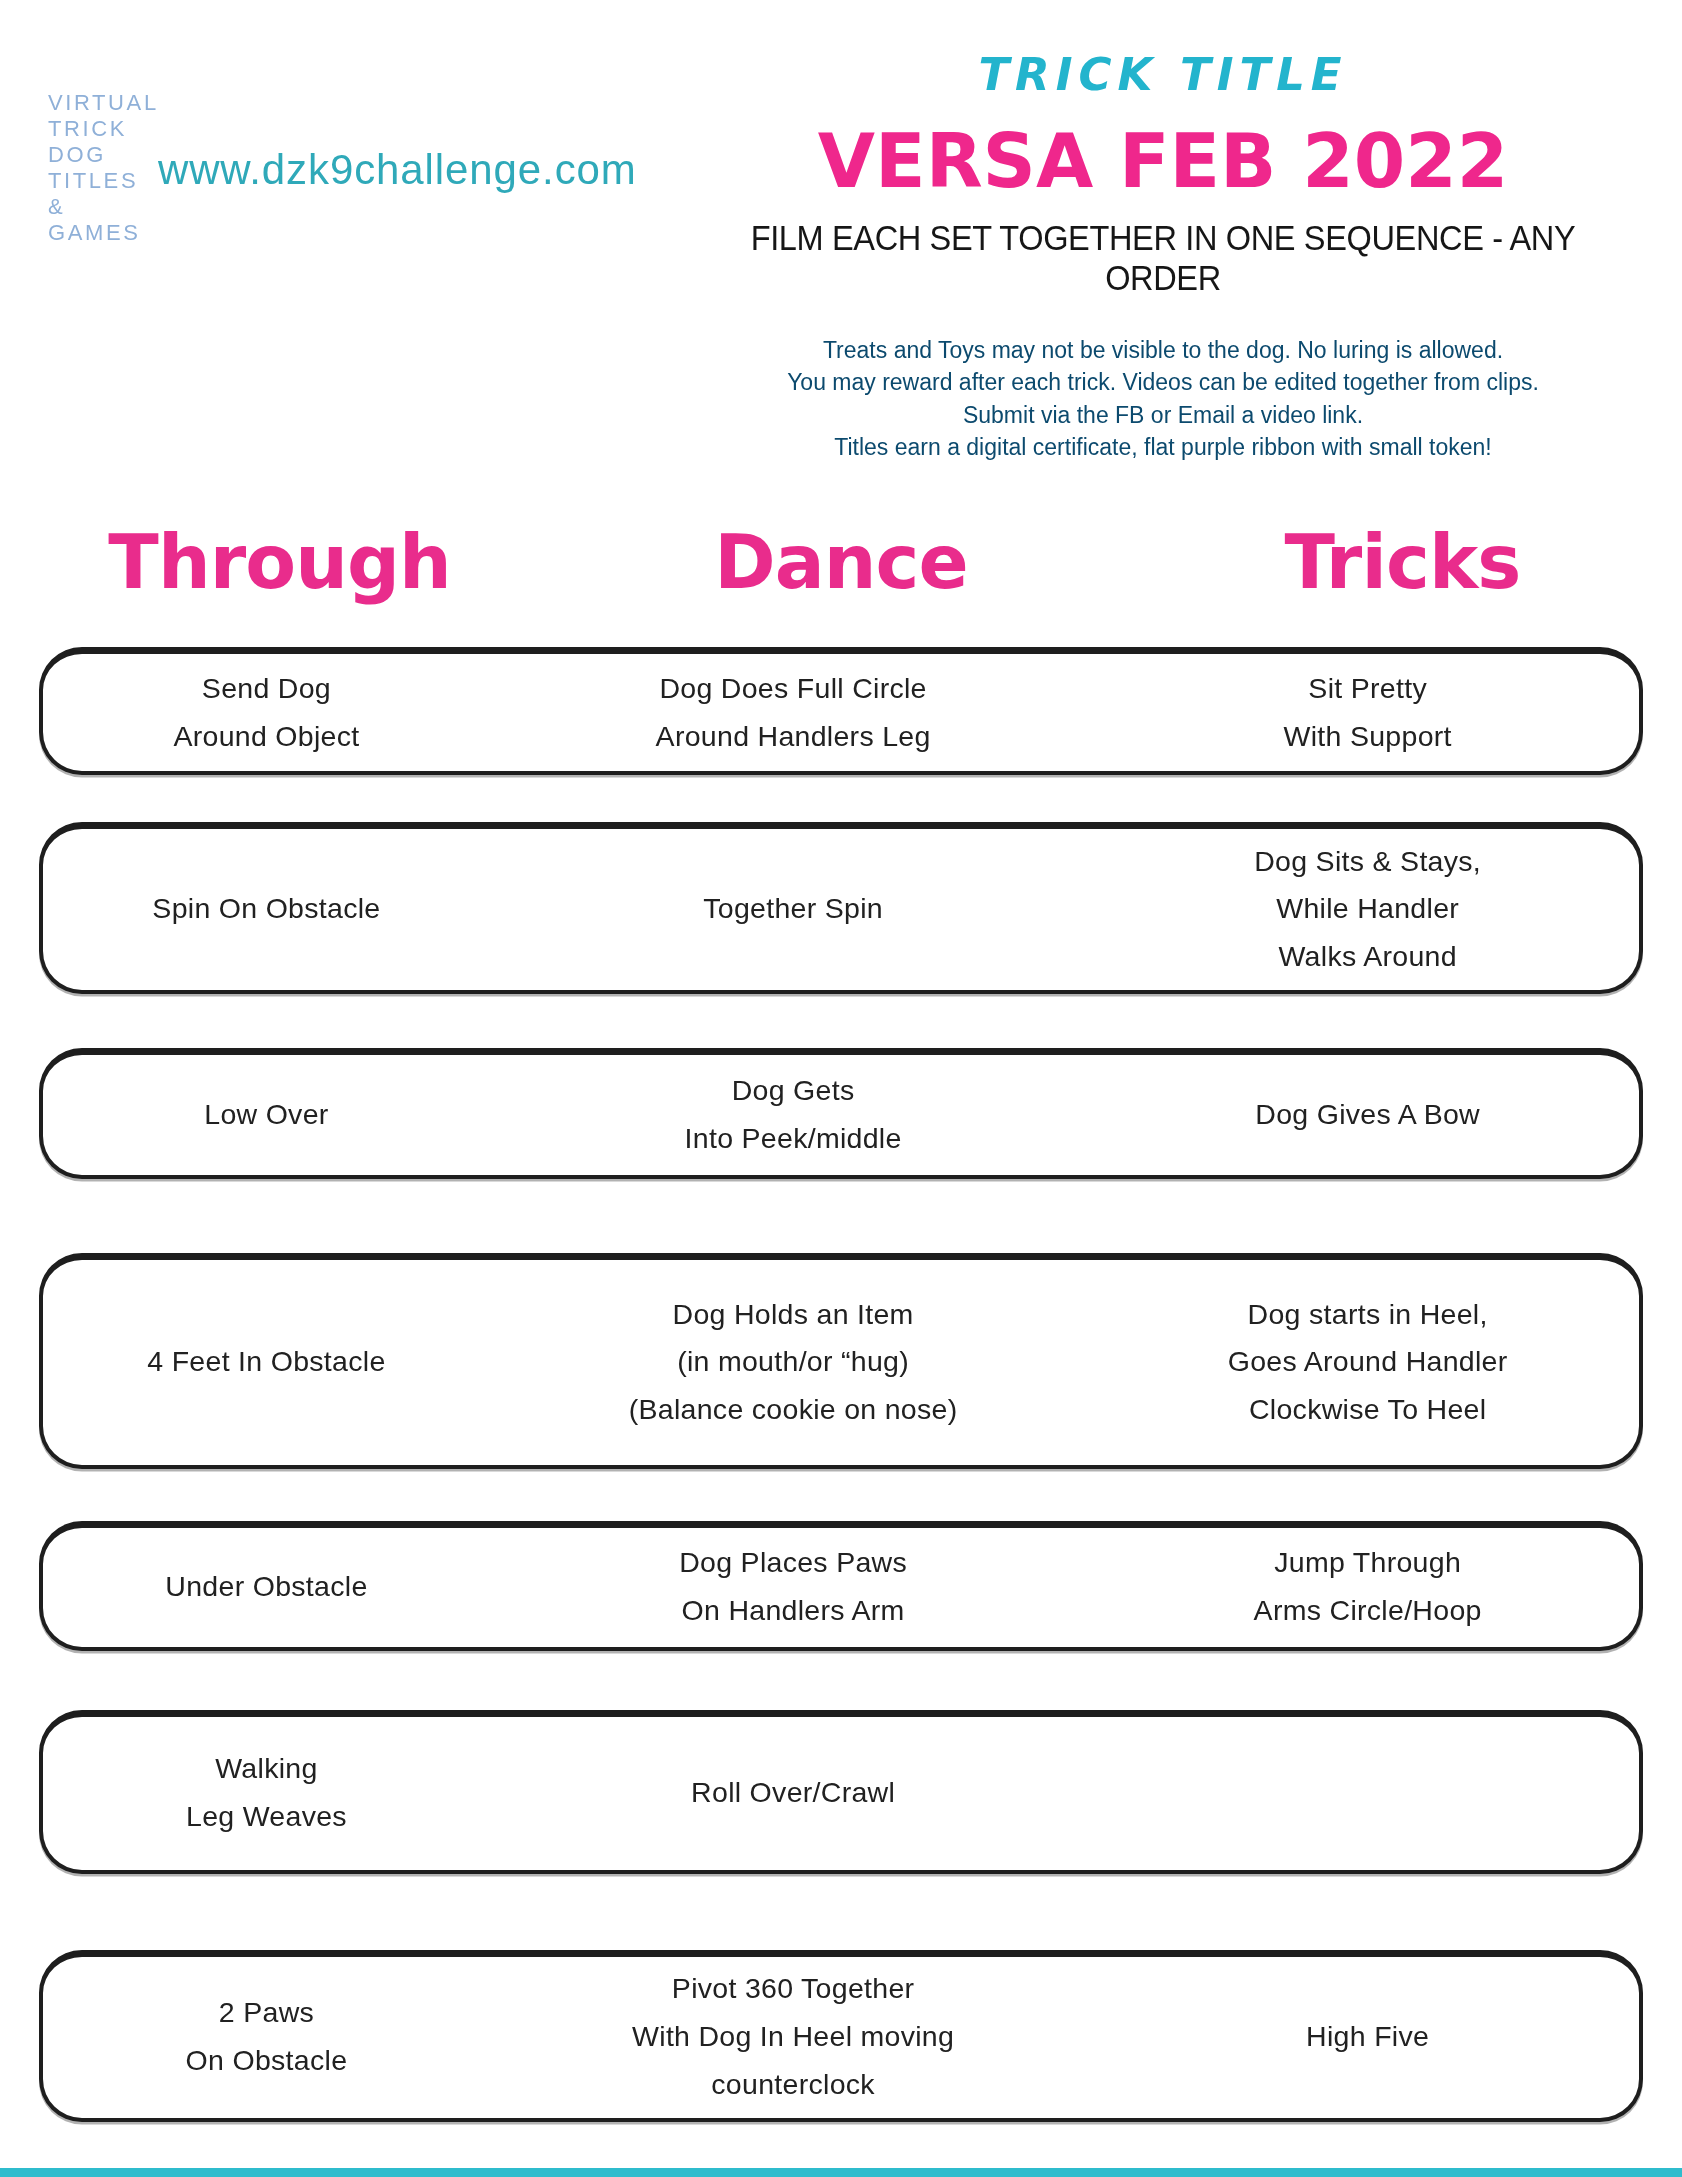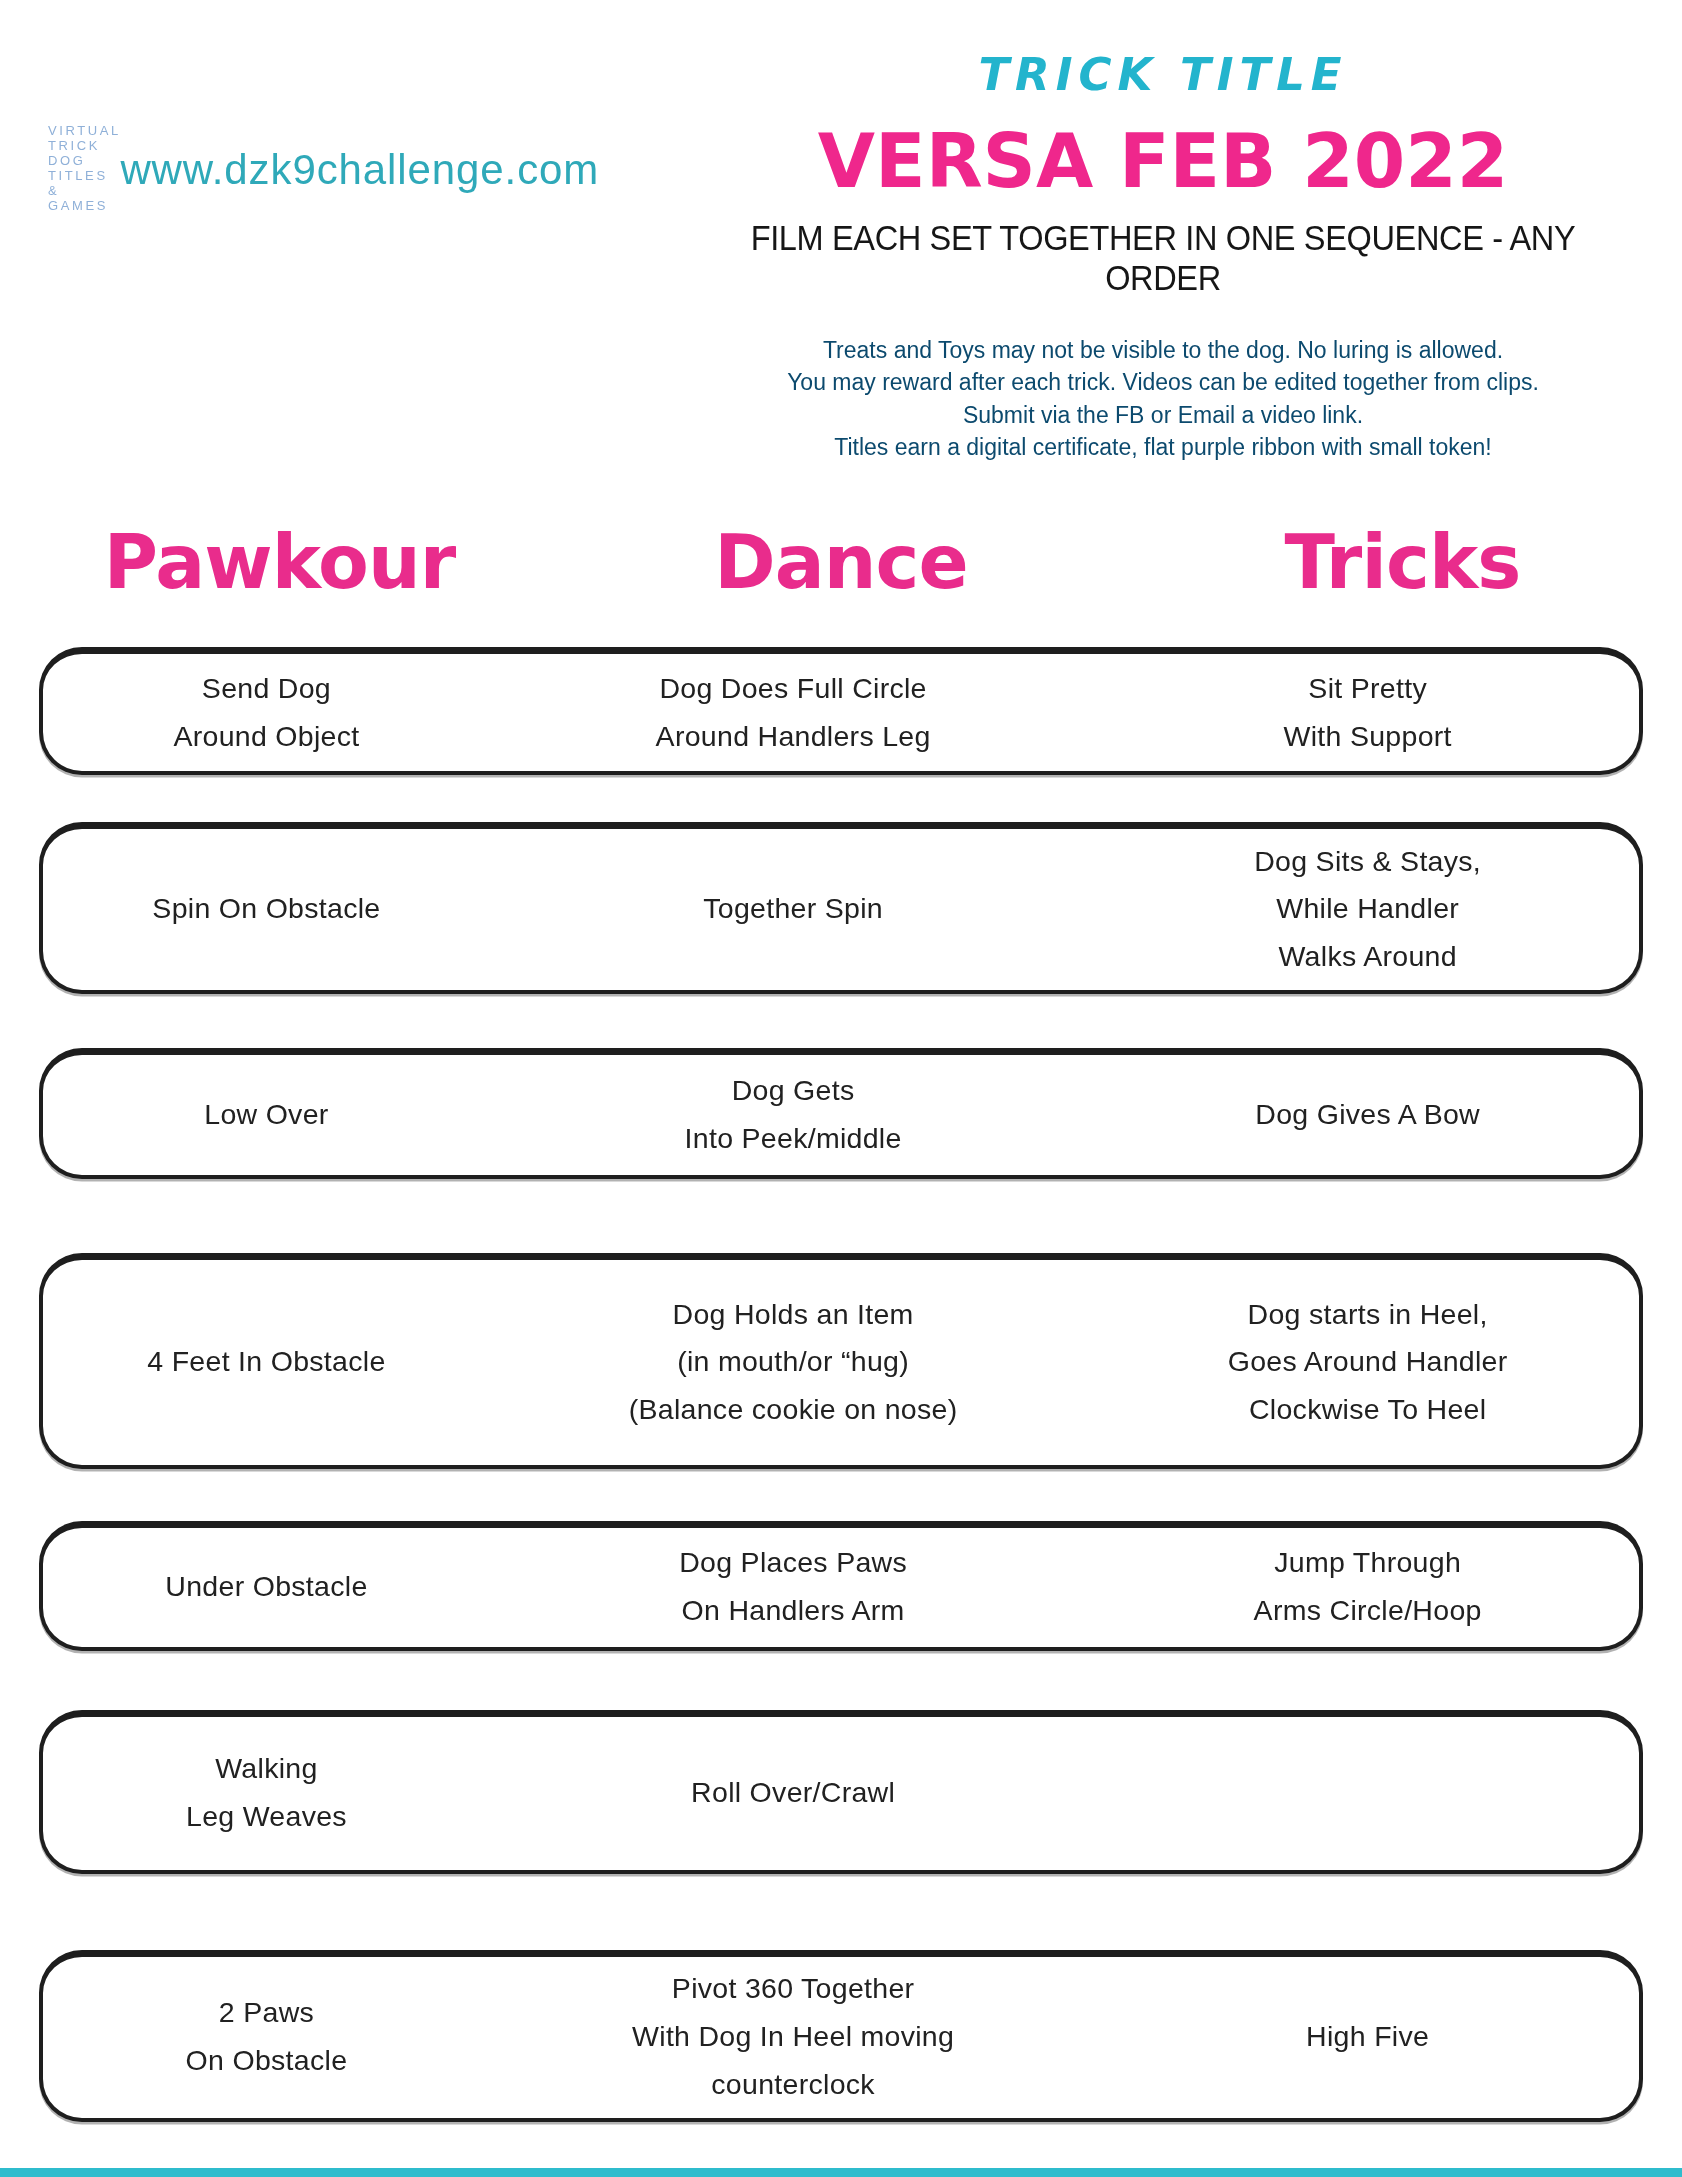--- a/index.html
+++ b/index.html
@@ -13,21 +13,21 @@
   }
 
   
   .logo-block {
     position:absolute; left:48px; top:21.6px; width:536px;
     display:flex; flex-direction:row; align-items:center;
   }
   .logo-svg { width:484px; height:285px; display:block; }
   .logo-tagline {
     margin-top:7px;
-    font-size:13px; letter-spacing:2.6px;
+    font-size:22px; letter-spacing:2.6px;
     color:#8fb0d8; font-weight:400;
   }
   .logo-website {
     margin-top:12px;
     font-size:42px; letter-spacing:0.9px;
     color:#2fa9b9; font-weight:400;
   }
 
   .title-block {
     position:absolute; left:666px; top:48px; width:994px;
@@ -155,21 +155,21 @@
     <div class="trick-title">TRICK TITLE</div>
     <div class="versa-title">VERSA FEB 2022</div>
     <div class="film-subtitle"><span>FILM EACH SET TOGETHER IN ONE SEQUENCE - ANY ORDER</span></div>
     <div class="rules">Treats and Toys may not be visible to the dog.  No luring is allowed.
 You may reward after each trick. Videos can be edited together from clips.
 Submit via the FB or Email a video link.
 Titles earn a digital  certificate, flat purple ribbon with small token!</div>
   </div>
 
   <div class="col-headers">
-    <div class="col-header">Pawkour</div>
+    <div class="col-header">Through</div>
     <div class="col-header">Dance</div>
     <div class="col-header">Tricks</div>
   </div>
 
   <div class="rows">
 
     <div class="box r1">
       <div class="cell">Send Dog
 Around Object</div>
       <div class="cell">Dog Does Full Circle

